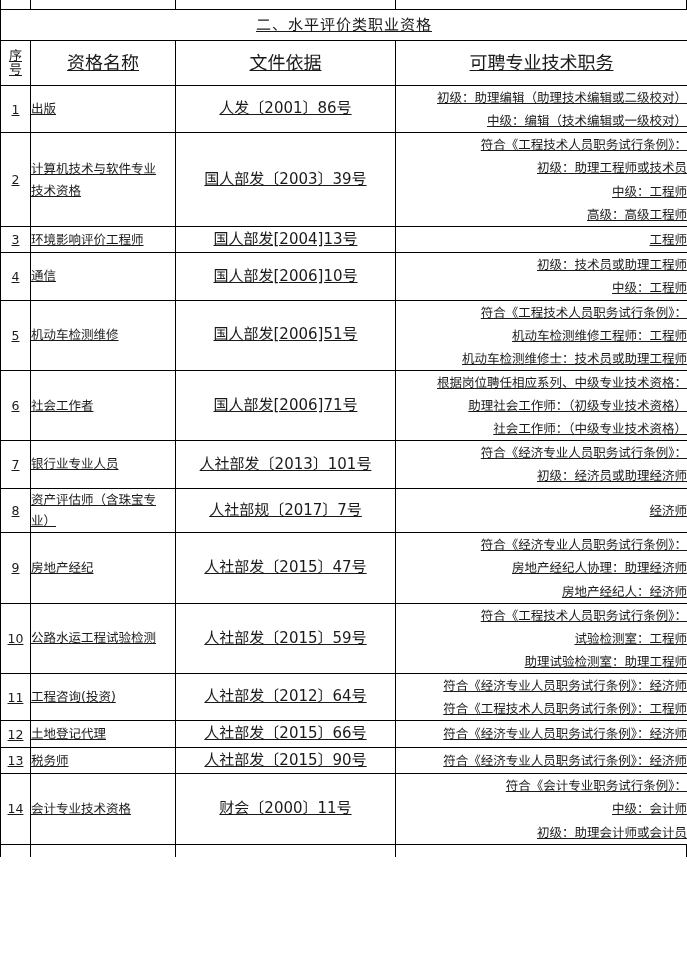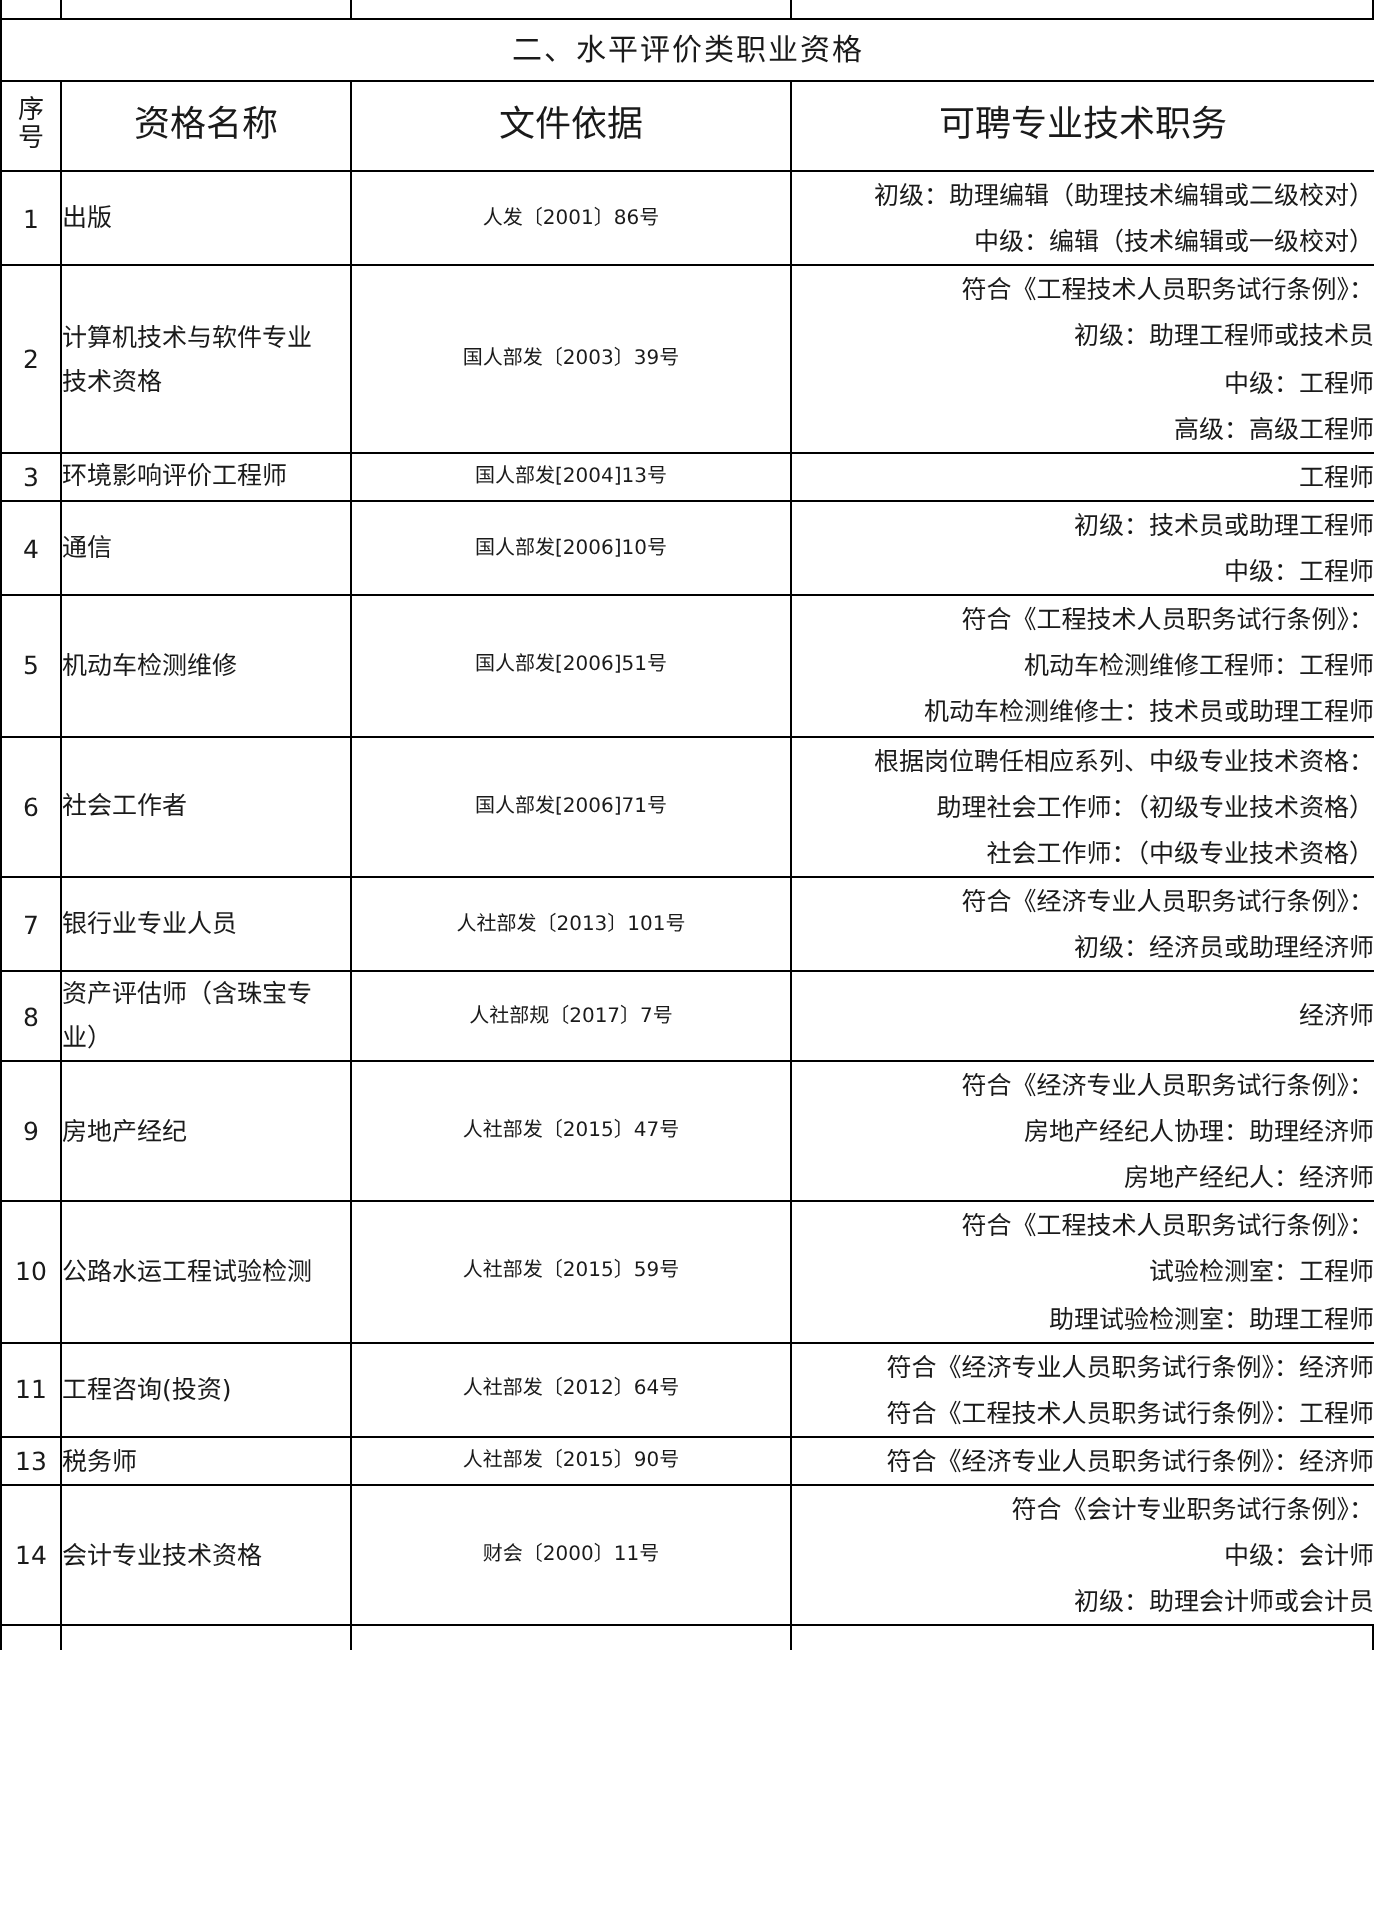--- a/index.html
+++ b/index.html
@@ -15,20 +15,21 @@
     font-family: "DejaVu Sans", "Liberation Sans", sans-serif;
     color: #1a1a1a;
     -webkit-font-smoothing: antialiased;
   }
 
   .page {
     position: relative;
     width: 687px;
     height: 729px;
     box-sizing: border-box;
+    text-decoration: underline;
   }
 
   
   .top-sliver {
     position: relative;
     height: 9px;
     border-left: 1px solid #000;
     border-right: 1px solid #000;
     box-sizing: border-box;
   }
@@ -94,21 +95,21 @@
     padding: 4px 1px;
   }
   td.cell-name {
     text-align: left;
     font-size: 12.5px;
     padding: 6px 7px;
     line-height: 1.75;
   }
   td.cell-doc {
     text-align: center;
-    font-size: 10px;
+    font-size: 15px;
     padding: 6px 6px;
     line-height: 1.7;
   }
   td.cell-post {
     text-align: right;
     font-size: 12.5px;
     padding: 6px 8px;
     line-height: 1.85;
   }
   td.cell-post .ln,
@@ -286,20 +287,30 @@
           <td class="cell-name">
             <span class="ln">工程咨询(投资)</span>
           </td>
           <td class="cell-doc">人社部发〔2012〕64号</td>
           <td class="cell-post">
             <span class="ln">符合《经济专业人员职务试行条例》：经济师</span>
             <span class="ln">符合《工程技术人员职务试行条例》：工程师</span>
           </td>
         </tr>
         <tr>
+          <td class="cell-no">12</td>
+          <td class="cell-name">
+            <span class="ln">土地登记代理</span>
+          </td>
+          <td class="cell-doc">人社部发〔2015〕66号</td>
+          <td class="cell-post">
+            <span class="ln">符合《经济专业人员职务试行条例》：经济师</span>
+          </td>
+        </tr>
+        <tr>
           <td class="cell-no">13</td>
           <td class="cell-name">
             <span class="ln">税务师</span>
           </td>
           <td class="cell-doc">人社部发〔2015〕90号</td>
           <td class="cell-post">
             <span class="ln">符合《经济专业人员职务试行条例》：经济师</span>
           </td>
         </tr>
         <tr>

